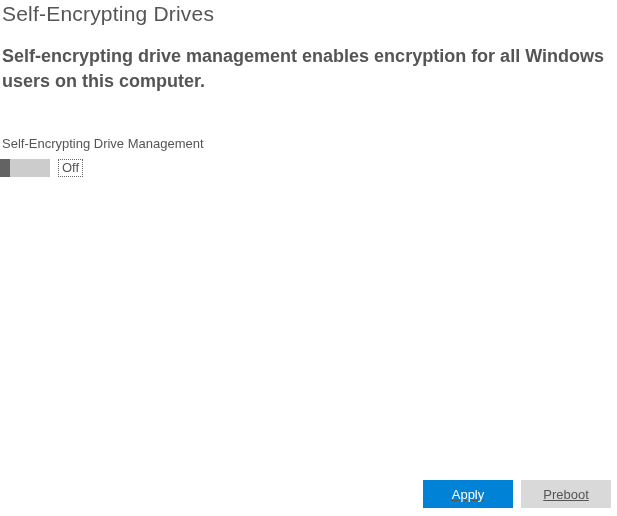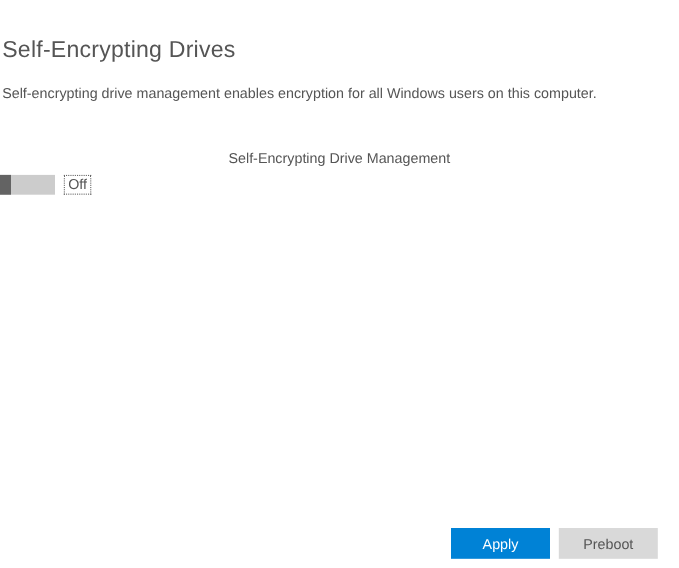--- a/index.html
+++ b/index.html
@@ -9,35 +9,33 @@
       color: #555;
       background: #fff;
       position: relative;
     }
     .page-title {
       font-size: 21px;
       font-weight: 300;
       color: #555;
       padding: 2px 0 0 2px;
       letter-spacing: 0.2px;
-      margin-top: 32px;
     }
     .description {
-      font-size: 13px;
-      font-weight: 400;
+      font-size: 18px;
+      font-weight: 700;
       color: #555;
       padding: 18px 2px 0 2px;
       line-height: 1.4;
     }
     .section-label {
       font-size: 13px;
       font-weight: 400;
       color: #555;
       padding: 42px 2px 0 2px;
-      text-align: center;
     }
     .toggle-row {
       display: flex;
       align-items: center;
       gap: 8px;
       padding: 8px 0 0 0;
     }
     .toggle {
       display: inline-block;
       width: 50px;
@@ -55,24 +53,25 @@
     .toggle-state {
       font-size: 13px;
       color: #555;
       border: 1px dotted #666;
       padding: 0 3px;
       line-height: 16px;
       display: inline-block;
     }
     .footer {
       position: absolute;
-      right: 19px;
+      right: 6px;
       bottom: 8px;
       display: flex;
       gap: 8px;
+      text-decoration: underline;
     }
     .btn {
       min-width: 90px;
       height: 28px;
       font-size: 13px;
       border: none;
       cursor: pointer;
       font-family: inherit;
     }
     .btn-primary {

